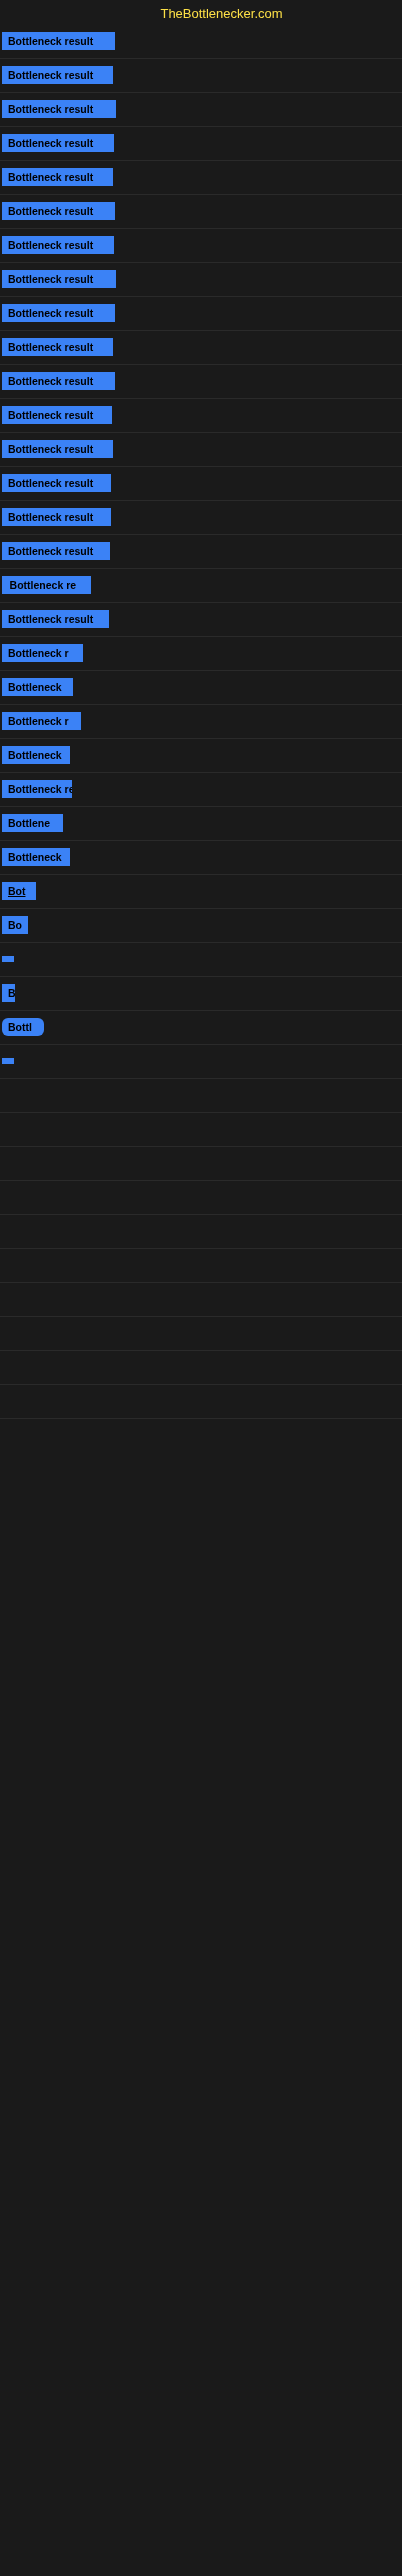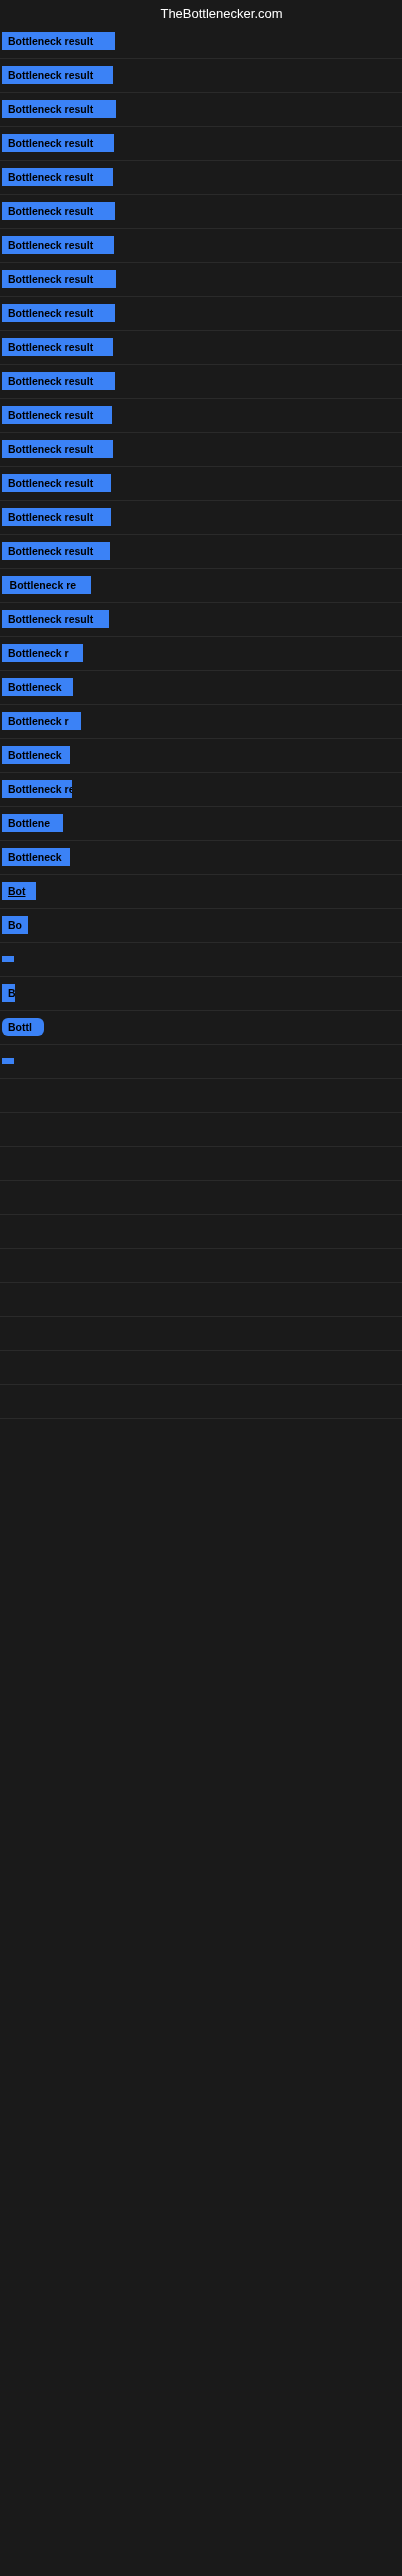--- a/index.html
+++ b/index.html
@@ -9,21 +9,21 @@
     }
     body {
       width: 403px;
       min-height: 2576px;
       background-color: #1a1a1a;
       font-family: Arial, sans-serif;
       position: relative;
     }
     .site-title {
       text-align: center;
-      color: #ffffff;
+      color: #fde047;
       font-size: 13px;
       padding: 6.4px 0 3.2px 0;
       font-weight: normal;
       margin-left: 40px;
     }
     .bottleneck-label {
       background-color: #3b82f6;
       color: #000;
       font-size: 10.5px;
       font-weight: bold;

